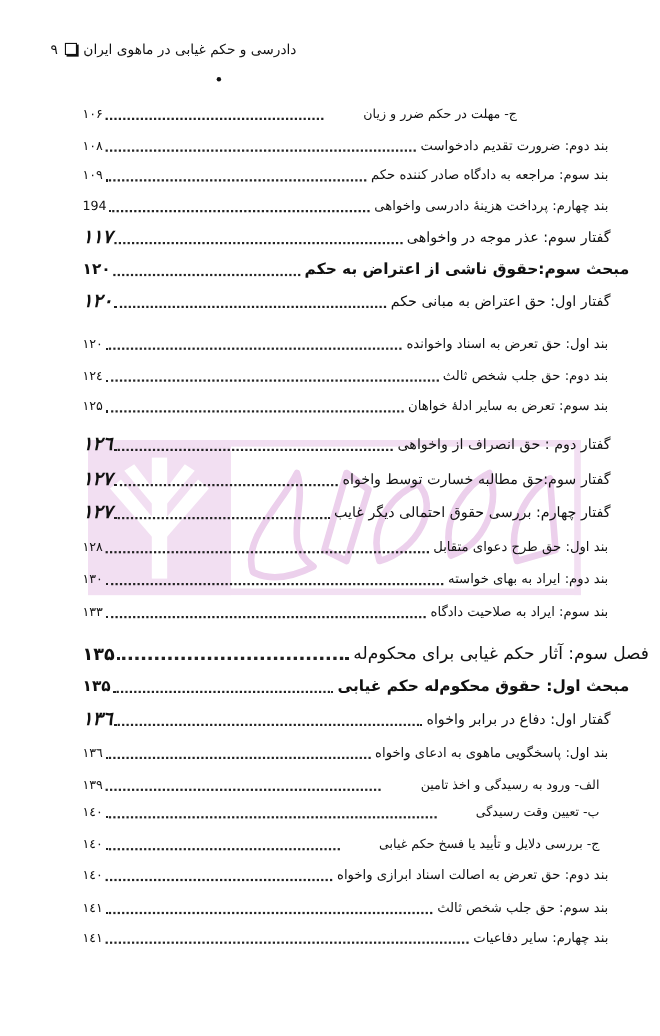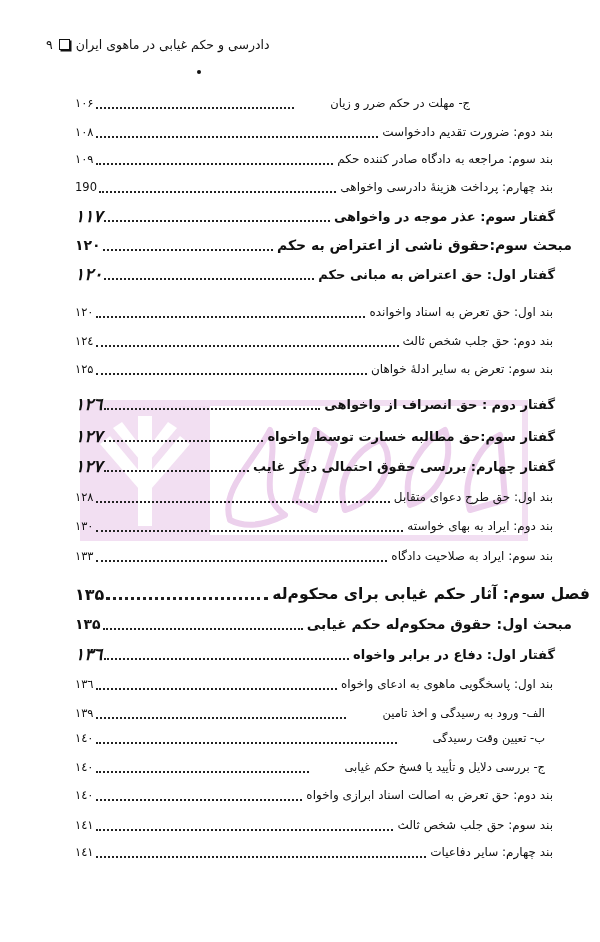--- a/index.html
+++ b/index.html
@@ -34,27 +34,27 @@
   }
   .row .title { white-space:nowrap; padding-left:2px; font-family:"DejaVu Sans", sans-serif; font-size:12px; }
   .row .dots {
     flex:1; height:1px; margin:0 2px;
     border-bottom:2px dotted #222; align-self:center; position:relative; top:4px;
   }
   .row .page { white-space:nowrap; font-family:"DejaVu Sans", sans-serif; font-size:11.5px; direction:ltr;margin-left:25px; }
 
   .lvl-band .title, .lvl-band .page { font-weight:normal; }
   .lvl-sub .title { font-size:11.5px;margin-left:32px; }
-  .lvl-goftar .title { font-weight:bold; font-size:13px; }
+  .lvl-goftar .title { font-weight:normal; font-size:13px; }
   .lvl-goftar .page { font-weight:bold; font-size:17px;font-style:italic; }
   .lvl-goftar .dots { border-bottom-width:2.5px; }
   .lvl-mabhas .title { font-weight:bold; font-size:14px; }
   .lvl-mabhas .page { font-weight:bold; font-size:14px; }
   .lvl-mabhas .dots { border-bottom-width:2.5px; }
-  .lvl-fasl .title { font-weight:bold; font-size:15.5px; }
+  .lvl-fasl .title { font-weight:normal; font-size:15.5px; }
   .lvl-fasl .page { font-weight:bold; font-size:16px; }
   .lvl-fasl .dots { border-bottom-width:3px; }
 </style>
 </head>
 <body>
 
 <div class="header">
   <span>۹</span>
   <span class="box"></span>
   <span>دادرسی و حکم غیابی در ماهوی ایران</span>
@@ -96,21 +96,21 @@
       <span class="page">۱۰۸</span>
     </div>
     <div class="row lvl-band" style="top: 146px; width: 503px;">
       <span class="title">بند سوم: مراجعه به دادگاه صادر کننده حکم</span>
       <span class="dots"></span>
       <span class="page">۱۰۹</span>
     </div>
     <div class="row lvl-band" style="top: 174px; width: 503px;">
       <span class="title">بند چهارم: پرداخت هزینهٔ دادرسی واخواهی</span>
       <span class="dots"></span>
-      <span class="page">190</span>
+      <span class="page">194</span>
     </div>
     <div class="row lvl-goftar" style="top: 203px; width: 505px;">
       <span class="title">گفتار سوم: عذر موجه در واخواهی</span>
       <span class="dots"></span>
       <span class="page">۱۱۷</span>
     </div>
     <div class="row lvl-mabhas" style="top: 232px; width: 522px;">
       <span class="title">مبحث سوم:حقوق ناشی از اعتراض به حکم</span>
       <span class="dots"></span>
       <span class="page">۱۲۰</span>

